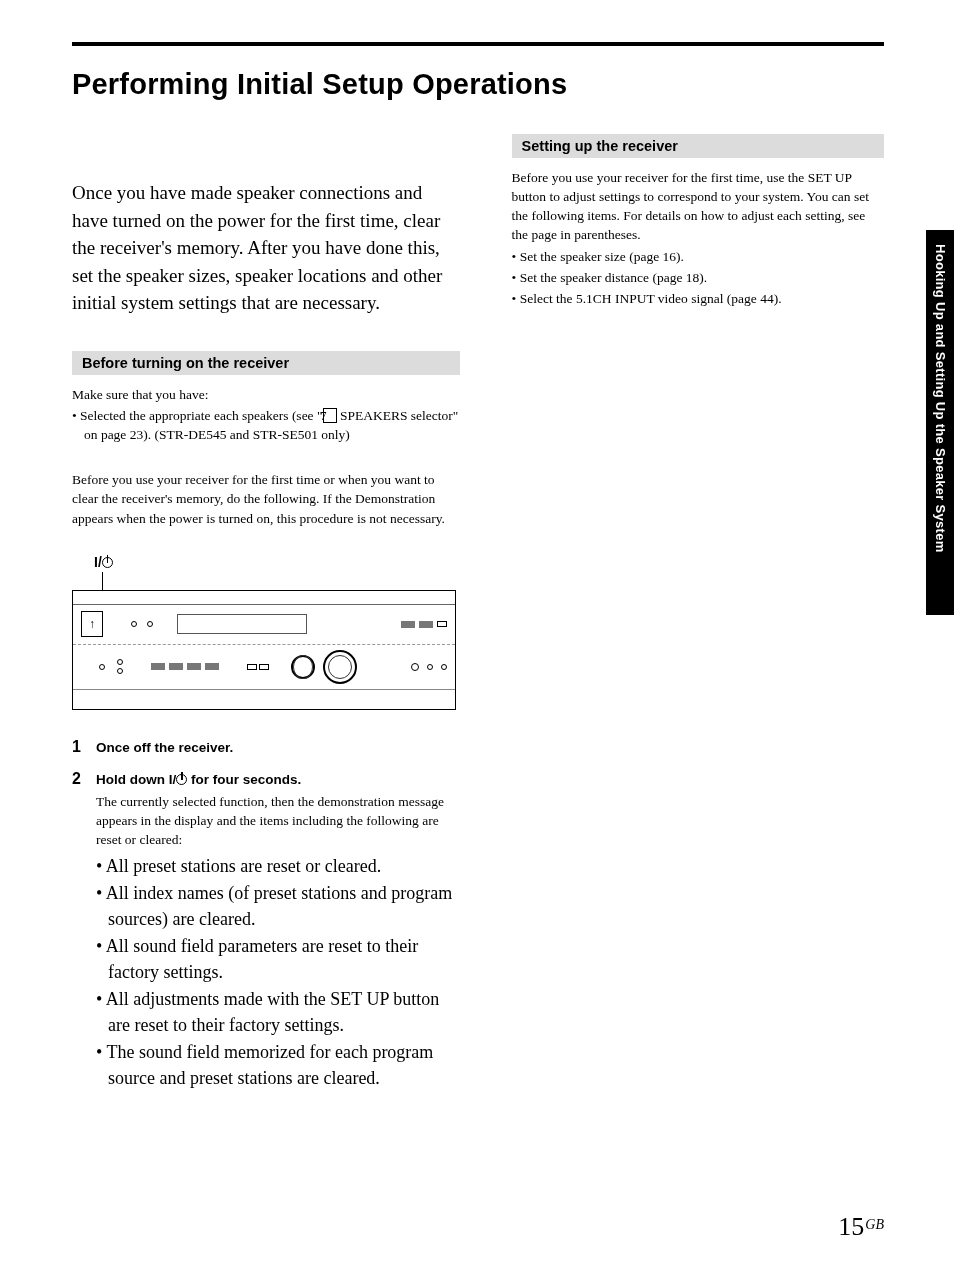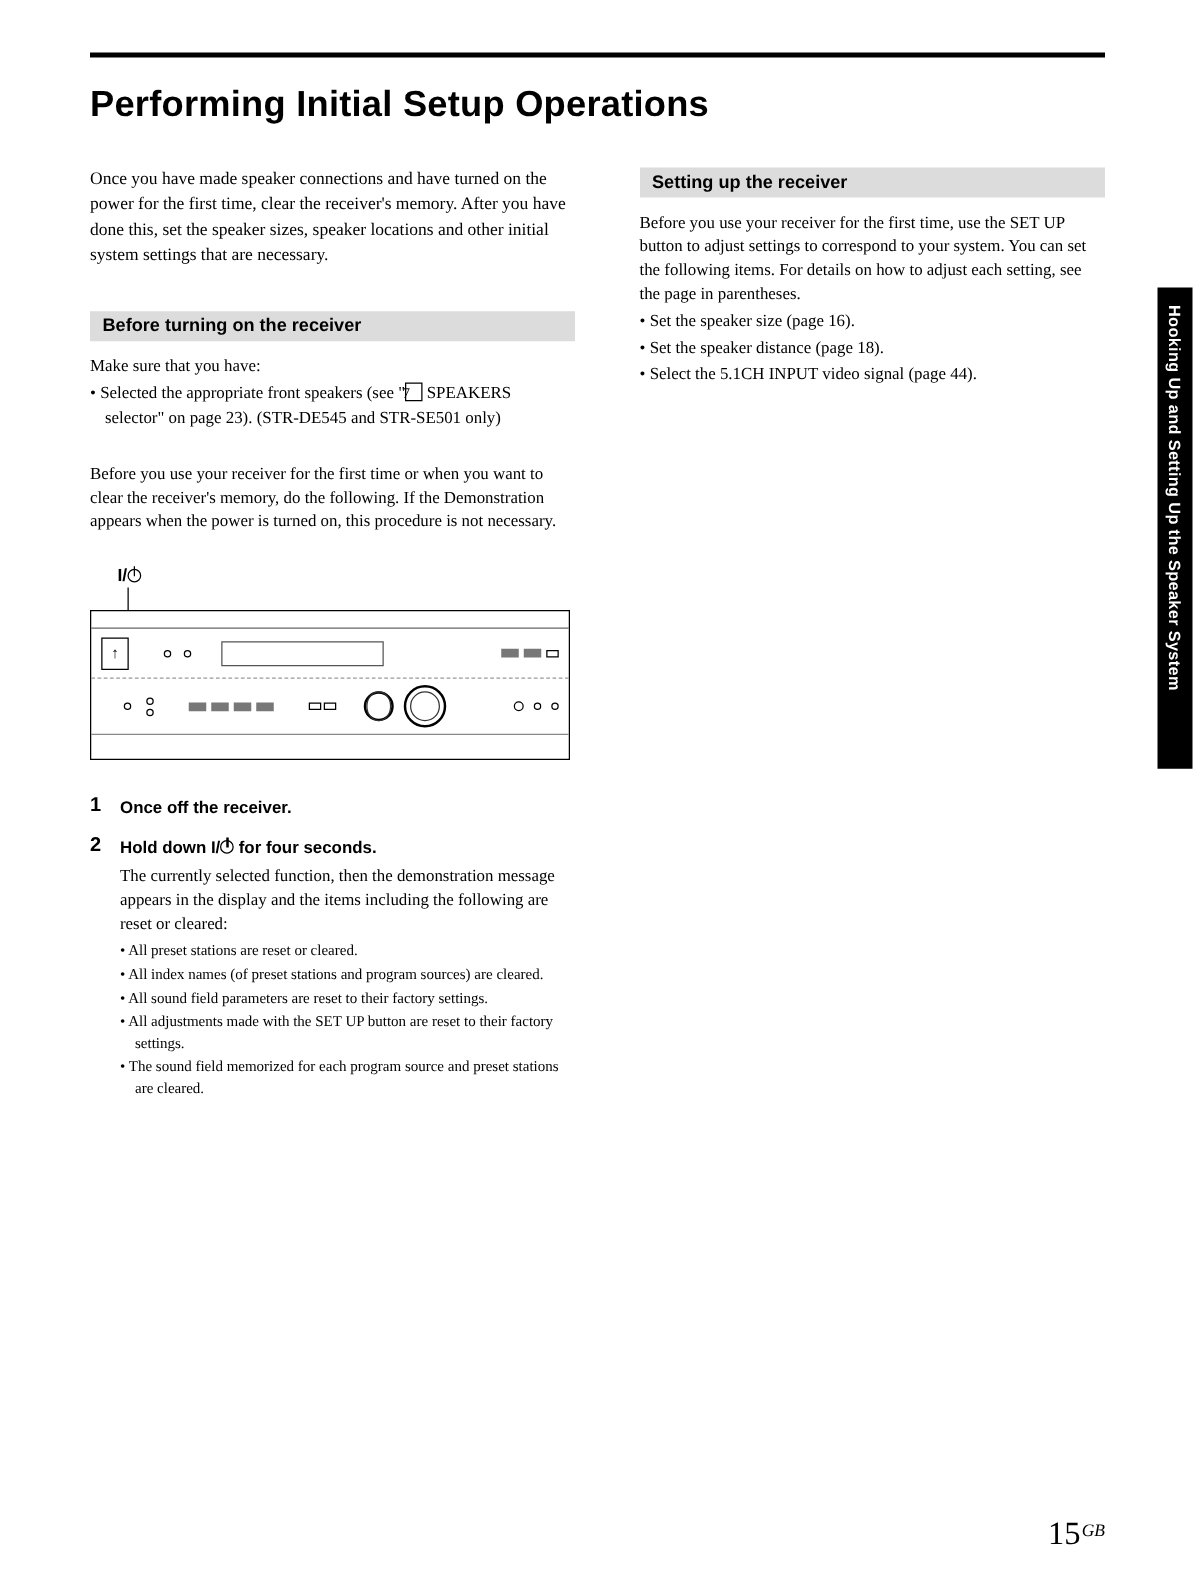--- a/index.html
+++ b/index.html
@@ -28,23 +28,24 @@
       letter-spacing: 0.2px;
     }
     .columns {
       display: flex;
       gap: 36px;
     }
     .col { flex: 1; min-width: 0; }
     .col-left { flex: 1.02; }
     .col-right { flex: 0.98; margin-left: 16px; }
     .intro {
-      font-size: 14px;
+      font-size: 19px;
       line-height: 1.45;
       margin-bottom: 34px;
+      margin-top: 45px;
     }
     .section-head {
       background: #dcdcdc;
       padding: 4px 8px 4px 10px;
       font-family: "Helvetica Neue", Arial, sans-serif;
       font-weight: 700;
       font-size: 14.5px;
       margin-bottom: 10px;
     }
     .body-p {
@@ -126,21 +127,21 @@
     }
     .step-p {
       font-size: 13.5px;
       line-height: 1.42;
       margin-top: 2px;
     }
     ul.sub-bullets {
       list-style: none; margin-top: 4px;
     }
     ul.sub-bullets > li {
-      font-size: 12px; line-height: 1.42;
+      font-size: 18px; line-height: 1.42;
       padding-left: 12px; text-indent: -12px;
       margin-bottom: 2px;
     }
     ul.sub-bullets > li::before { content: "• "; }
     .side-tab {
       position: absolute;
       right: 0; top: 230px;
       width: 28px;
       background: #000;
       color: #fff;
@@ -196,21 +197,21 @@
   <div class="columns">
 
     <div class="col col-left">
       <p class="intro">Once you have made speaker connections and have turned on the power for the first time, clear the receiver's memory. After you have done this, set the speaker sizes, speaker locations and other initial system settings that are necessary.</p>
 
       <div class="section">
         <div class="section-head">Before turning on the receiver</div>
         <p class="body-p">Make sure that you have:</p>
         <ul class="bullets">
           <li>
-            <span>Selected the appropriate front speakers (see "</span><span class="boxed-num">7</span><span> SPEAKERS selector" on page 23). (STR-DE545 and STR-SE501 only)</span>
+            <span>Selected the appropriate each speakers (see "</span><span class="boxed-num">7</span><span> SPEAKERS selector" on page 23). (STR-DE545 and STR-SE501 only)</span>
           </li>
         </ul>
       </div>
 
       <div class="section">
         <p class="body-p">Before you use your receiver for the first time or when you want to clear the receiver's memory, do the following. If the Demonstration appears when the power is turned on, this procedure is not necessary.</p>
       </div>
 
       <div class="power-label">
         <span>I/</span><span class="power-icon"></span>

